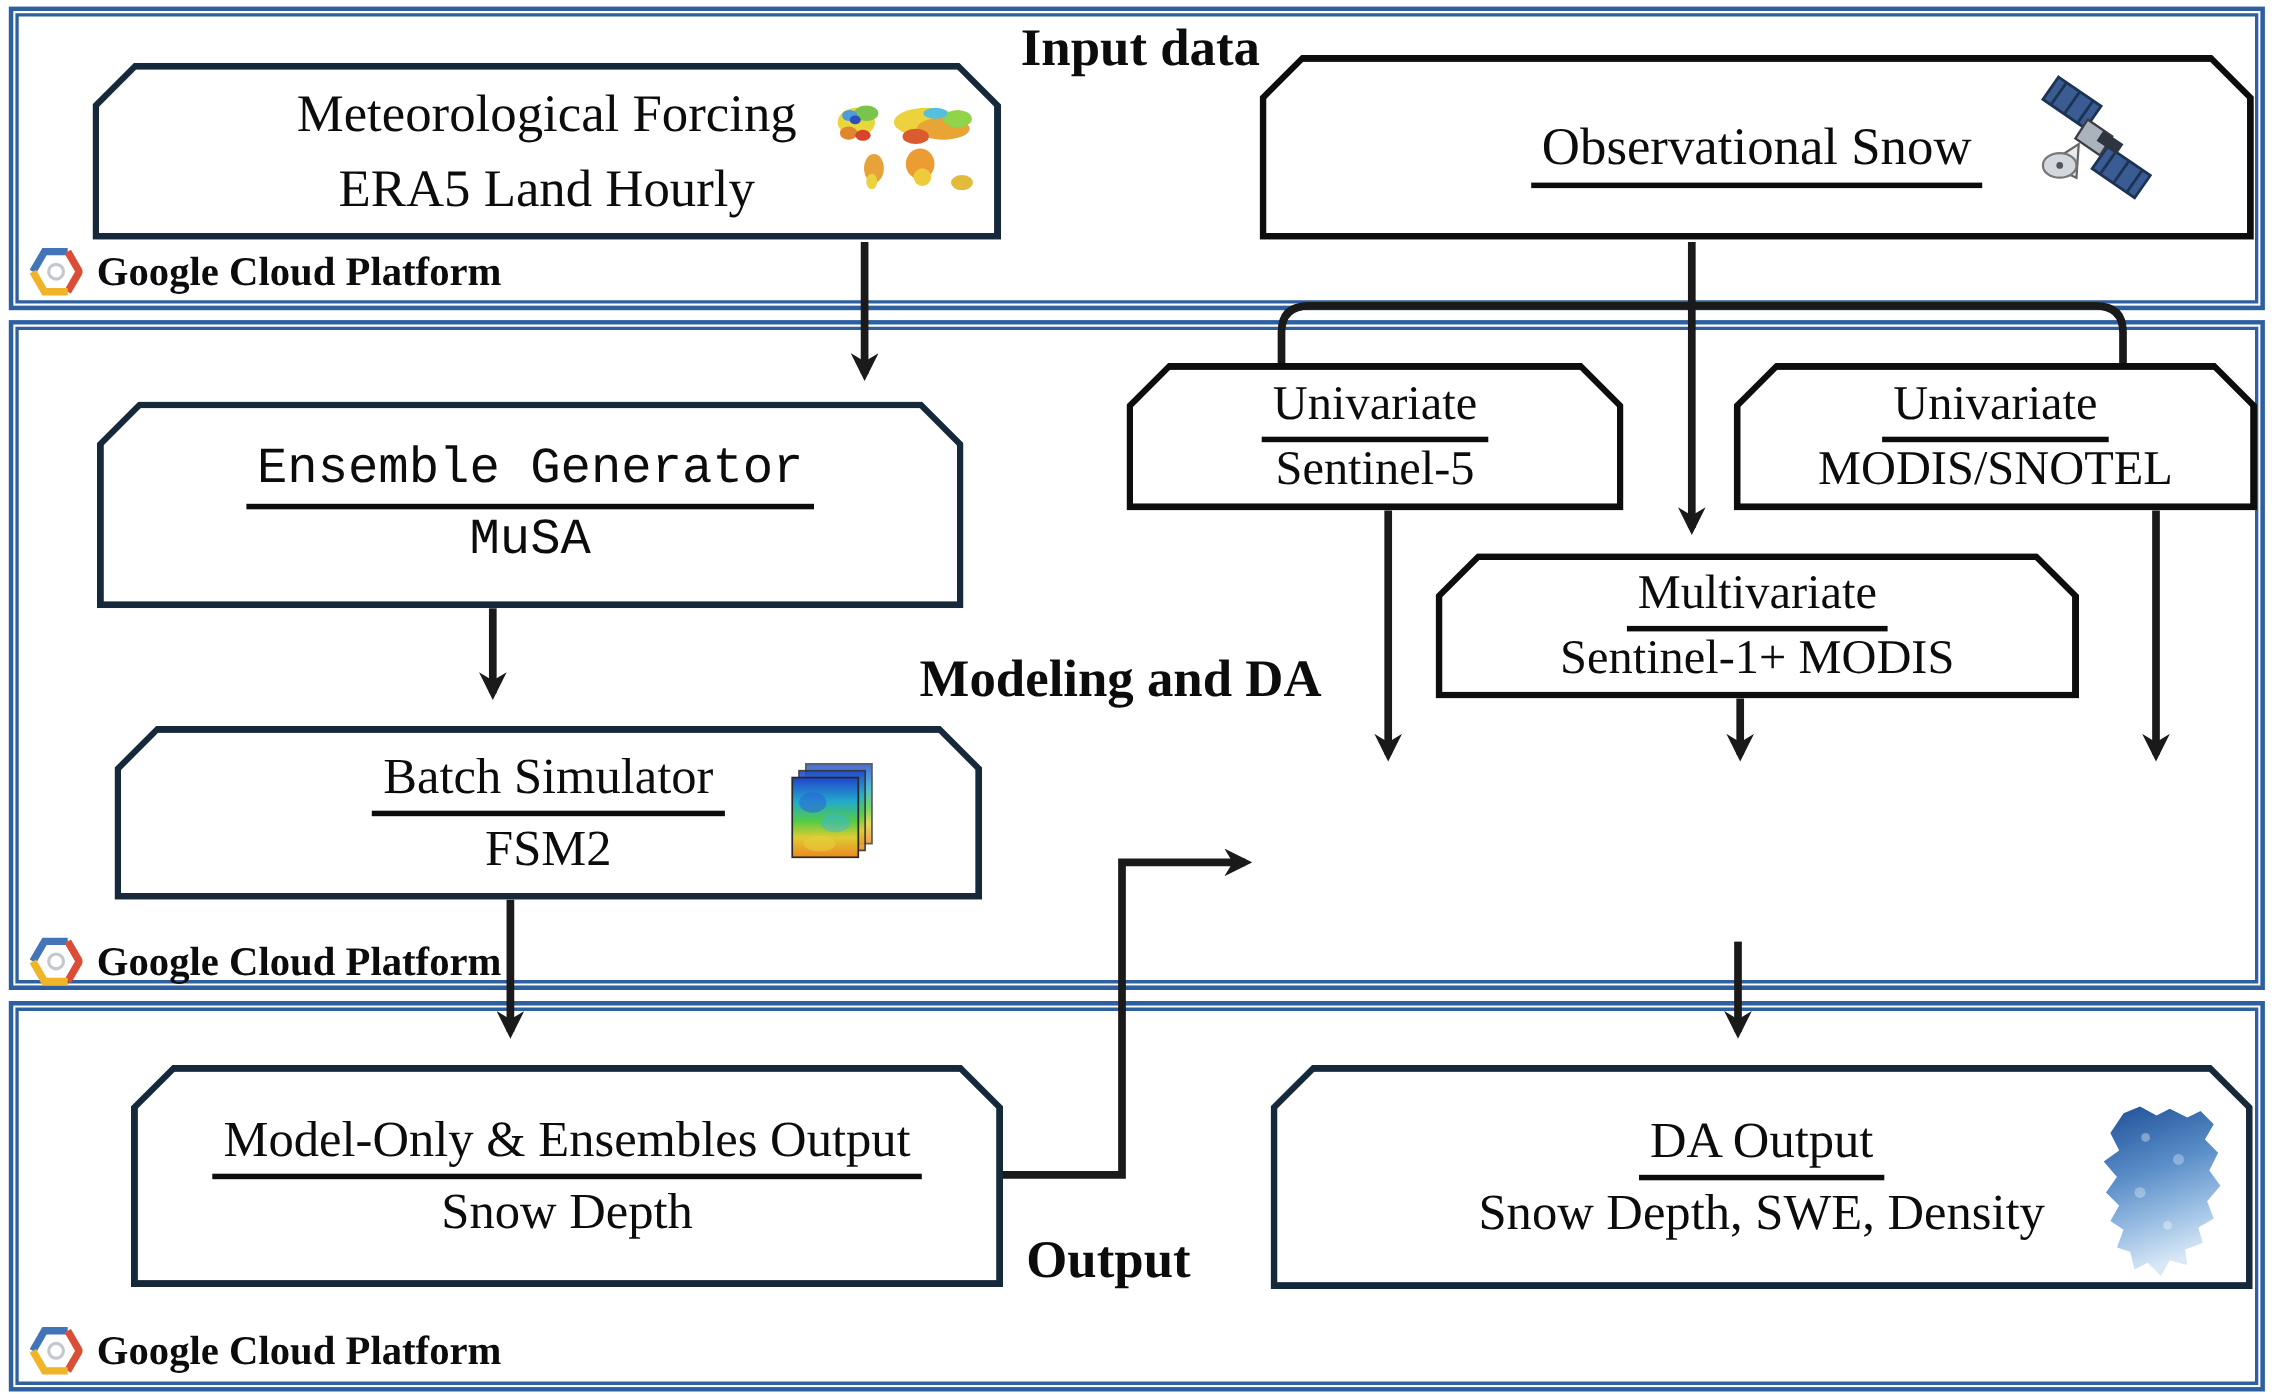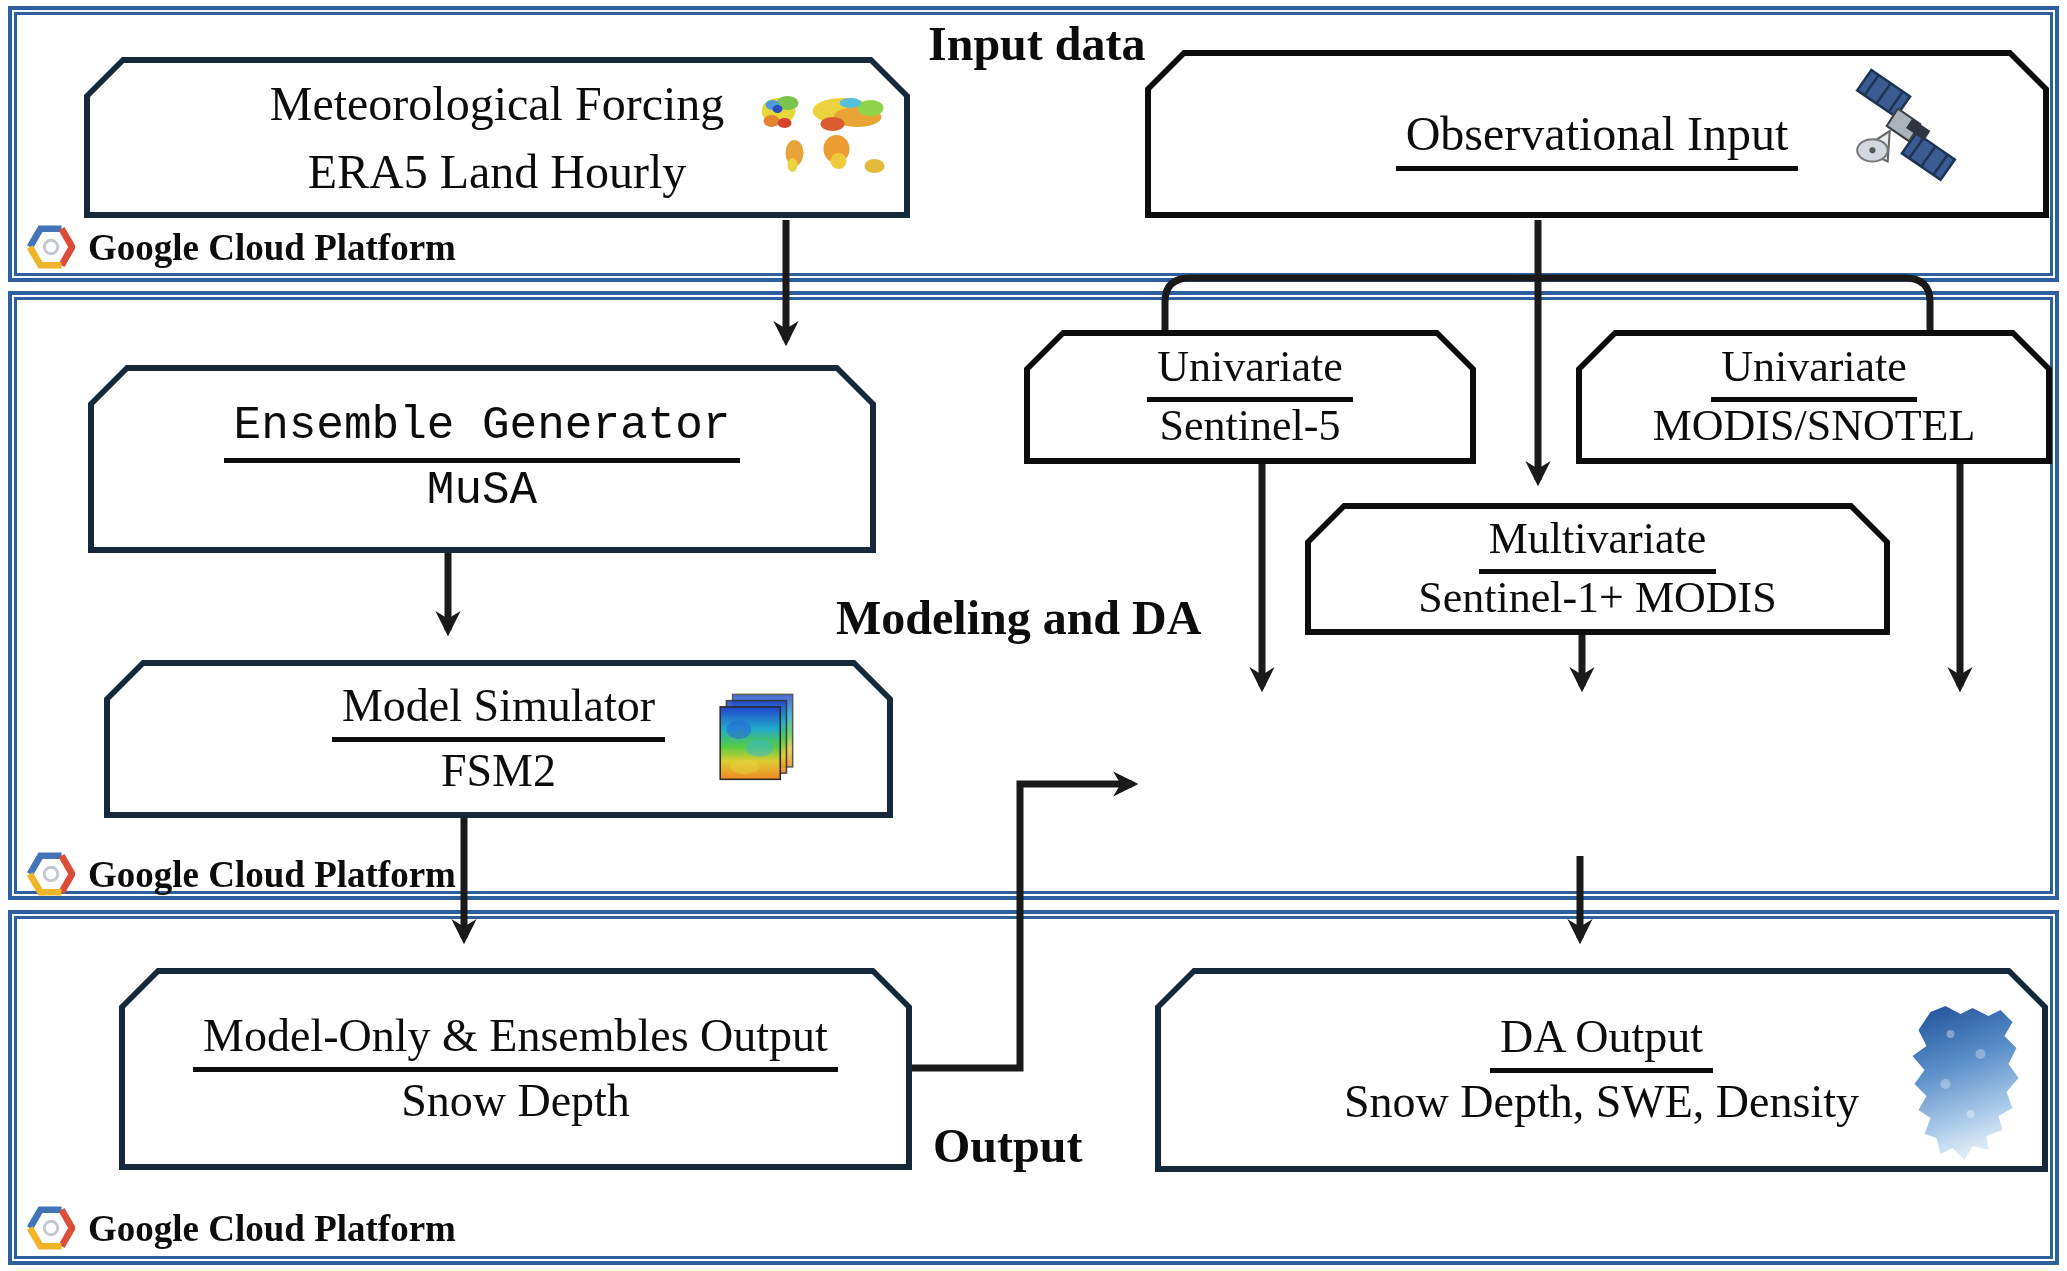--- a/index.html
+++ b/index.html
@@ -109,21 +109,21 @@
         <ellipse cx="84" cy="80" rx="8" ry="8" fill="#eecb3a"></ellipse>
         <ellipse cx="120" cy="85" rx="10" ry="7" fill="#e2bb3c"></ellipse>
       </svg>
     </div>
   </div>
 
   <div class="cbox big" style="left:1145px;top:50px;width:904px;height:168px;">
     <div class="bg"></div>
     <div class="fill"></div>
     <div class="content">
-      <div><span class="u">Observational Input</span></div>
+      <div><span class="u">Observational Snow</span></div>
     </div>
     <div class="boxicon" style="left:700px;top:18px;">
       <svg width="122" height="122" viewBox="0 0 120 120">
         <g stroke="#1d3354" stroke-width="2.5">
           <polygon points="26,2 64,28 50,48 12,22" fill="#3a5c92"></polygon>
           <line x1="33" y1="7" x2="19" y2="27"></line>
           <line x1="45" y1="15" x2="31" y2="35"></line>
           <line x1="57" y1="23" x2="43" y2="43"></line>
         </g>
         <g stroke="#1d3354" stroke-width="2.5">
@@ -147,21 +147,21 @@
     <div class="content">
       <div><span class="u">Ensemble Generator</span></div>
       <div>MuSA</div>
     </div>
   </div>
 
   <div class="cbox navy" style="left:104px;top:660px;width:789px;height:158px;">
     <div class="bg"></div>
     <div class="fill"></div>
     <div class="content">
-      <div><span class="u">Model Simulator</span></div>
+      <div><span class="u">Batch Simulator</span></div>
       <div>FSM2</div>
     </div>
     <div class="boxicon" style="left:610px;top:28px;">
       <svg width="88" height="104" viewBox="0 0 85 100">
         <defs>
           <linearGradient id="jet" x1="0" y1="0" x2="0" y2="1">
             <stop offset="0" stop-color="#2244cc"></stop>
               <stop offset="0.3" stop-color="#22aacc"></stop>
             <stop offset="0.55" stop-color="#55cc44"></stop>
               <stop offset="0.75" stop-color="#ddcc33"></stop>

